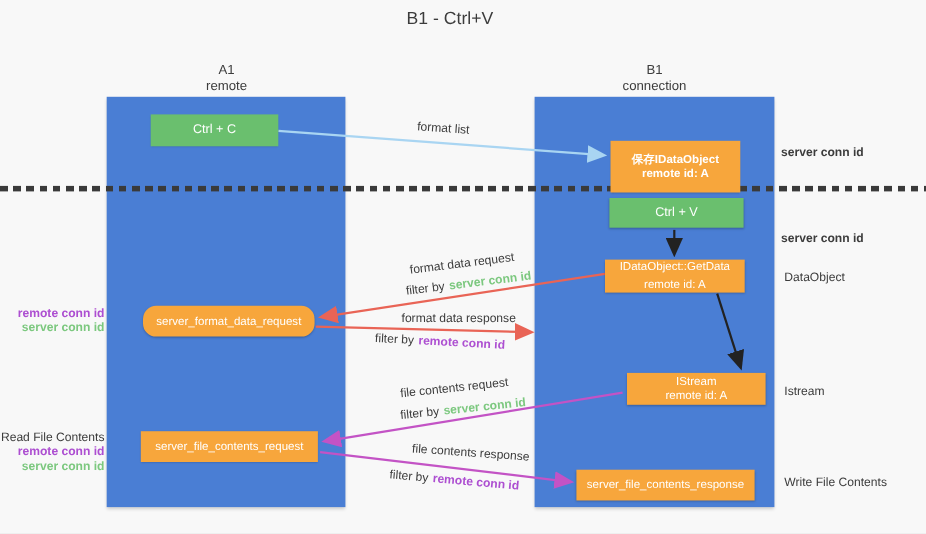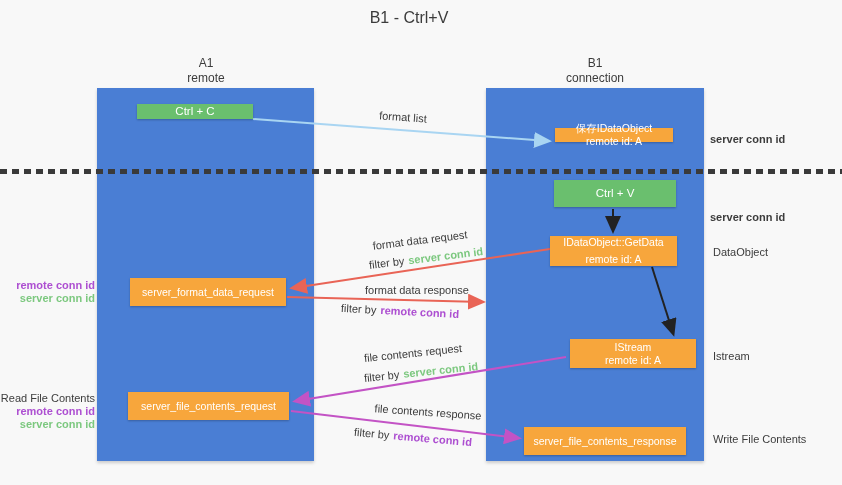--- a/index.html
+++ b/index.html
@@ -105,39 +105,39 @@
     </defs>
     <line class="stroke-blue" x1="253" y1="119" x2="548" y2="141" stroke-width="2" marker-end="url(#ah-blue)"></line>
     <line class="stroke-black" x1="613" y1="209" x2="613" y2="230" stroke-width="2" marker-end="url(#ah-black)"></line>
     <line class="stroke-red" x1="550" y1="249" x2="293" y2="288" stroke-width="2" marker-end="url(#ah-red)"></line>
     <line class="stroke-red" x1="287" y1="297" x2="482" y2="302" stroke-width="2" marker-end="url(#ah-red)"></line>
     <line class="stroke-black" x1="652" y1="267" x2="673" y2="333" stroke-width="2" marker-end="url(#ah-black)"></line>
     <line class="stroke-magenta" x1="566" y1="357" x2="296" y2="401" stroke-width="2" marker-end="url(#ah-magenta)"></line>
     <line class="stroke-magenta" x1="291" y1="411" x2="518" y2="438" stroke-width="2" marker-end="url(#ah-magenta)"></line>
   </svg>
 
-  <div class="node green" style="left:137px; top:104px; width:116px; height:15px;">
+  <div class="node green" style="left:137px; top:104px; width:116px; height:29px;">
     <div>Ctrl + C</div>
   </div>
 
-  <div class="node orange" style="left:555px; top:128px; width:118px; height:14px;">
+  <div class="node orange" style="left:555px; top:128px; width:118px; height:47px;font-weight:bold;">
     <div>保存IDataObject</div>
     <div>remote id: A</div>
   </div>
 
   <div class="node green" style="left:554px; top:180px; width:122px; height:27px;">
     <div>Ctrl + V</div>
   </div>
 
   <div class="node orange" style="left:550px; top:236px; width:127px; height:30px;justify-content:space-between;">
     <div>IDataObject::GetData</div>
     <div>remote id: A</div>
   </div>
 
-  <div class="node orange" style="left:130px; top:278px; width:156px; height:28px;">
+  <div class="node orange" style="left:130px; top:278px; width:156px; height:28px;border-radius:12px;">
     <div>server_format_data_request</div>
   </div>
 
 
   <div class="node orange" style="left:570px; top:339px; width:126px; height:29px;">
     <div>IStream</div>
     <div>remote id: A</div>
   </div>
 
   <div class="node orange" style="left:128px; top:392px; width:161px; height:28px;">

